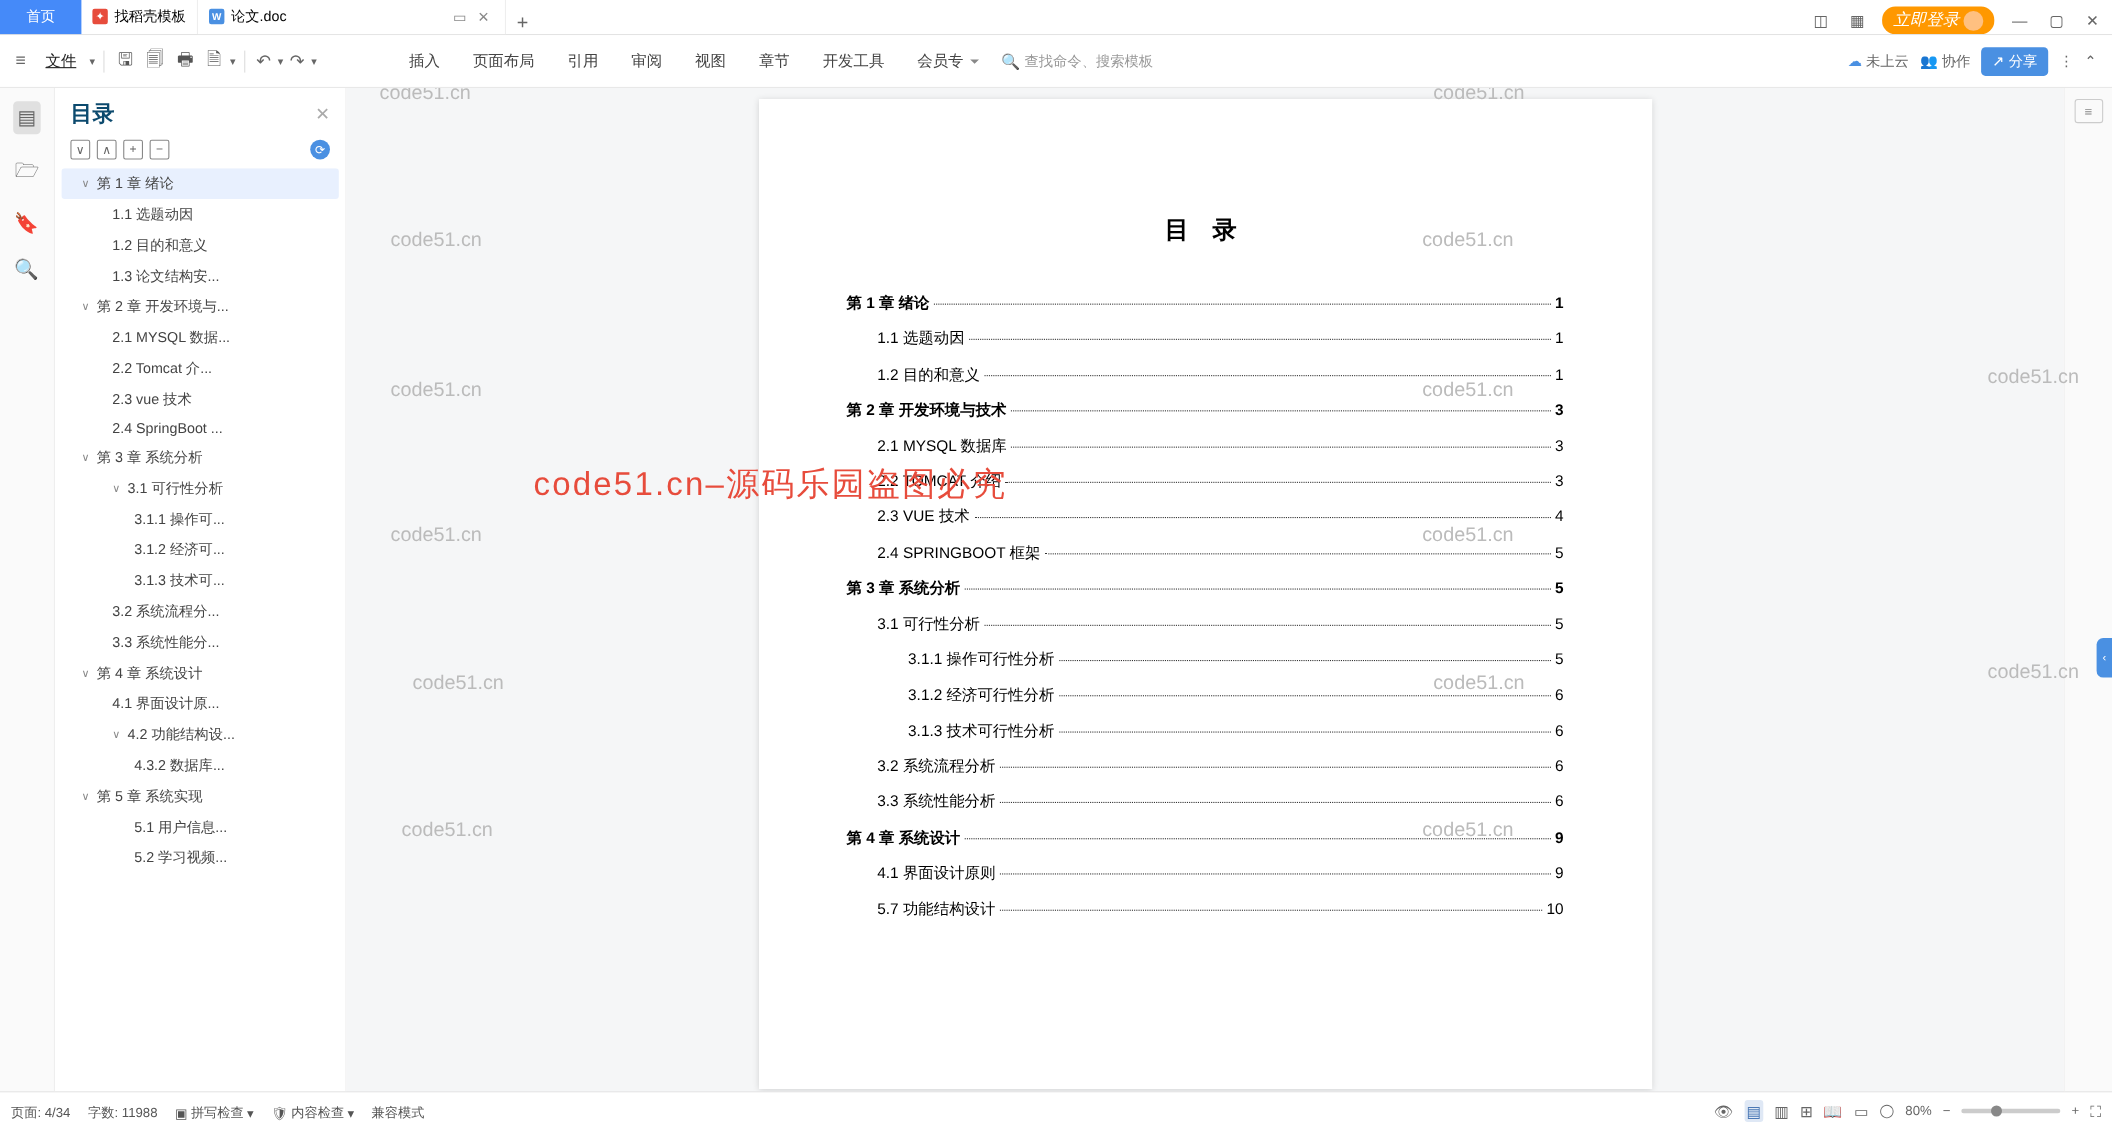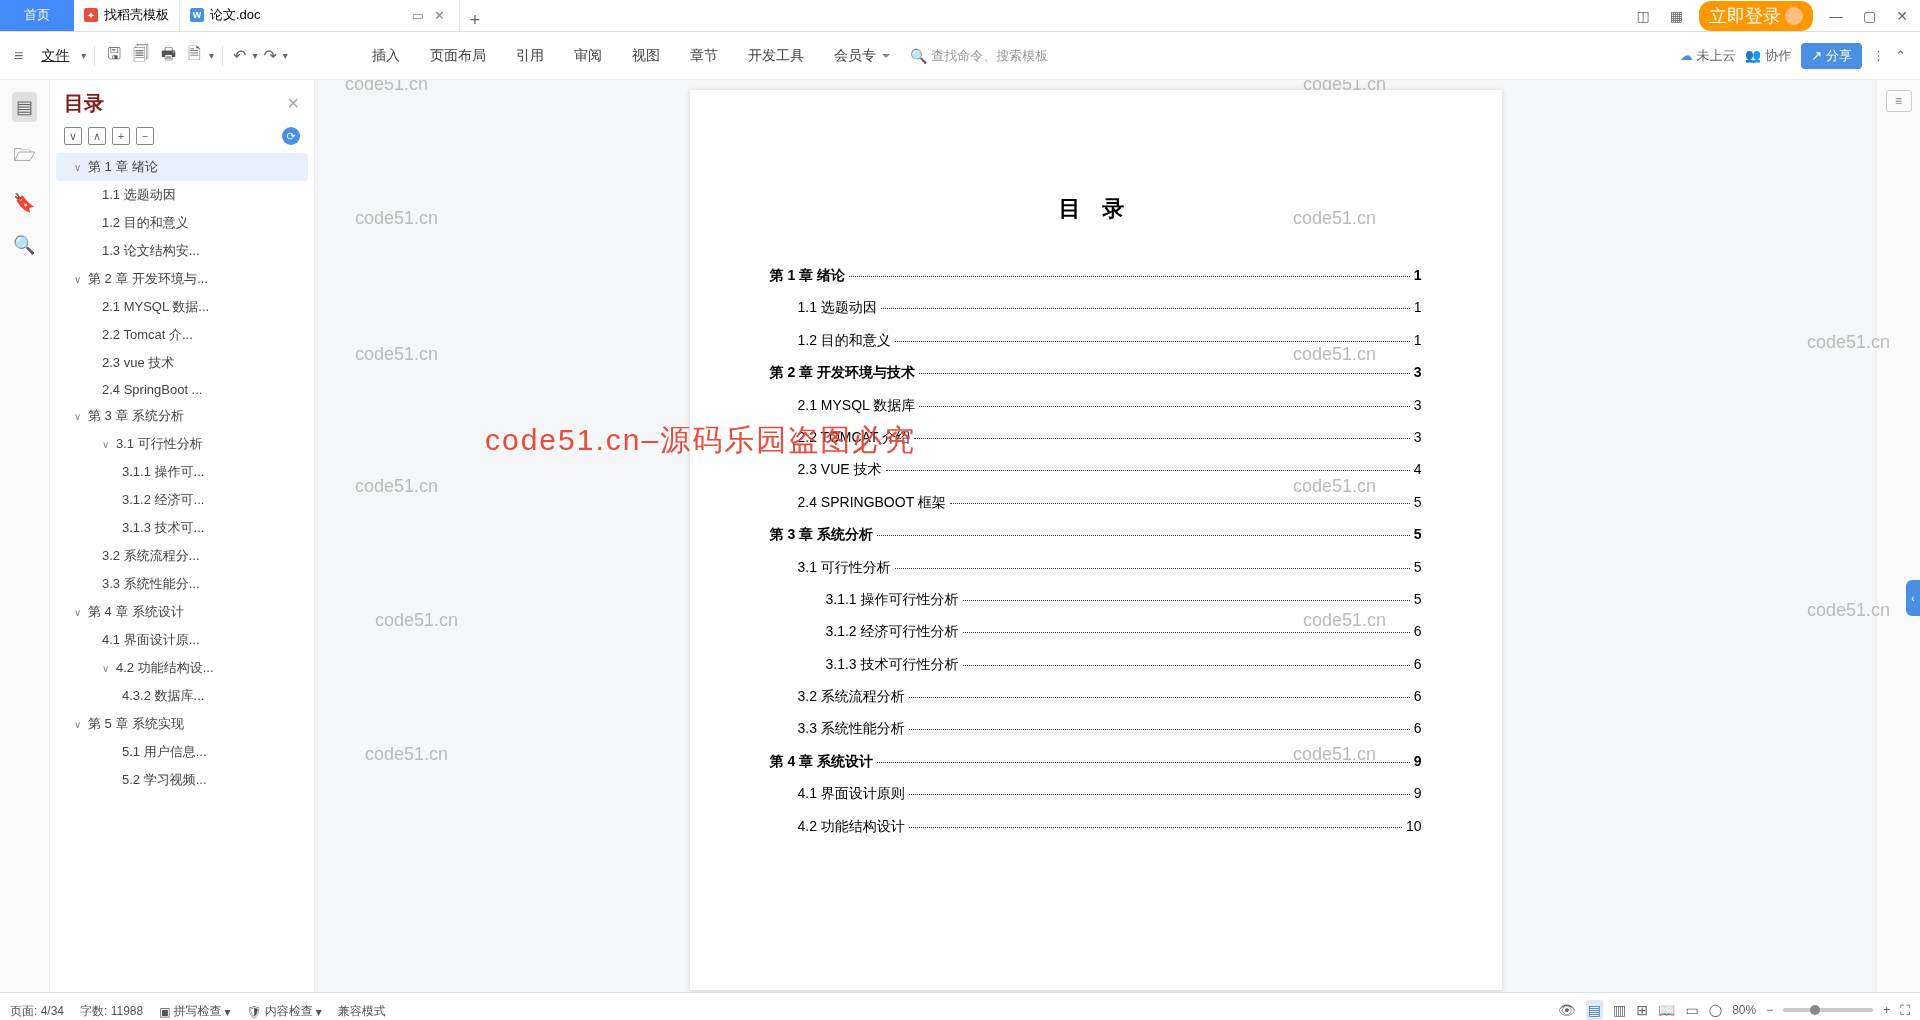--- a/index.html
+++ b/index.html
@@ -9,21 +9,21 @@
 .titlebar { height: 32px; background: #fff; display: flex; align-items: flex-end; border-bottom: 1px solid #e0e0e0; }
 .tab-home { background: #458af9; color: #fff; height: 32px; display: flex; align-items: center; padding: 0 24px; font-size: 13px; }
 .tab { height: 32px; display: flex; align-items: center; padding: 0 10px; font-size: 13px; gap: 6px; border-right: 1px solid #eee; }
 .tab-icon-red { width: 14px; height: 14px; background: #e74c3c; border-radius: 2px; display: inline-flex; align-items: center; justify-content: center; color: #fff; font-size: 10px; }
 .tab-icon-blue { width: 14px; height: 14px; background: #4a90e2; border-radius: 2px; display: inline-flex; align-items: center; justify-content: center; color: #fff; font-size: 9px; font-weight: bold; }
 .tab.active { background: #fff; }
 .tab-display-ic { margin-left: auto; color: #888; }
 .tab-close { color: #888; padding: 0 4px; cursor: pointer; }
 .tab-plus { width: 30px; display: flex; align-items: center; justify-content: center; color: #666; font-size: 18px; }
 .titlebar-right { margin-left: auto; display: flex; align-items: center; gap: 12px; padding-right: 8px; color: #666; }
-.login-btn { background: #ff9800; color: #fff; border-radius: 12px; padding: 3px 10px; font-size: 18px; display: flex; align-items: center; gap: 4px; }
+.login-btn { background: #ff9800; color: #fff; border-radius: 12px; padding: 3px 10px; font-size: 15px; display: flex; align-items: center; gap: 4px; font-style: italic; }
 .avatar-ic { width: 18px; height: 18px; background: #ffc080; border-radius: 50%; }
 .win-ic { font-size: 14px; color: #666; padding: 0 4px; }
 
 
 .toolbar { height: 48px; background: #fff; display: flex; align-items: center; padding: 0 8px; border-bottom: 1px solid #e8e8e8; gap: 4px; }
 .hamburger { font-size: 16px; color: #666; padding: 0 6px; }
 .toolbar-file { font-size: 14px; color: #222; padding: 0 8px; text-decoration: underline; }
 .toolbar-dd { color: #666; font-size: 10px; }
 .tool-ic { color: #555; padding: 0 4px; font-size: 16px; }
 .tool-sep { width: 1px; height: 20px; background: #ddd; margin: 0 4px; }
@@ -41,21 +41,21 @@
 
 
 .main { display: flex; height: calc(100% - 32px - 48px - 28px); }
 .left-rail { width: 50px; background: #fafafa; border-right: 1px solid #eee; display: flex; flex-direction: column; align-items: center; padding-top: 12px; gap: 20px; color: #666; }
 .rail-ic { font-size: 18px; }
 .rail-ic.active { background: #e0e0e0; border-radius: 4px; padding: 4px; }
 
 
 .outline { width: 265px; background: #fff; border-right: 1px solid #eee; display: flex; flex-direction: column; }
 .outline-hdr { padding: 10px 14px 6px; display: flex; align-items: center; justify-content: space-between; }
-.outline-title { font-size: 20px; font-weight: bold; color: #7f1d1d; }
+.outline-title { font-size: 20px; font-weight: bold; color: #0c4a6e; }
 .outline-close { color: #aaa; font-size: 16px; }
 .outline-tools { padding: 4px 14px 8px; display: flex; gap: 6px; align-items: center; }
 .ot-box { width: 18px; height: 18px; border: 1px solid #888; border-radius: 2px; display: flex; align-items: center; justify-content: center; font-size: 11px; color: #666; }
 .ot-refresh { margin-left: auto; width: 18px; height: 18px; background: #4a90e2; border-radius: 50%; display: flex; align-items: center; justify-content: center; color: #fff; font-size: 11px; }
 .outline-tree { flex: 1; overflow-y: auto; font-size: 13px; color: #444; padding: 0 6px 10px 6px; }
 .tree-row { padding: 5px 6px; white-space: nowrap; overflow: hidden; text-overflow: ellipsis; cursor: pointer; border-radius: 3px; display: flex; align-items: center; }
 .tree-row.selected { background: #e8f0fe; }
 .chev { color: #888; width: 14px; font-size: 10px; display: inline-block; }
 .indent-1 { padding-left: 18px; }
 .indent-2 { padding-left: 46px; }
@@ -347,21 +347,21 @@
             <span class="toc-text">第 4 章  系统设计</span>
             <span class="toc-dots"></span>
             <span class="toc-page">9</span>
           </div>
           <div class="toc-line toc-l2">
             <span class="toc-text">4.1 界面设计原则</span>
             <span class="toc-dots"></span>
             <span class="toc-page">9</span>
           </div>
           <div class="toc-line toc-l2">
-            <span class="toc-text">4.2 功能结构设计</span>
+            <span class="toc-text">5.7 功能结构设计</span>
             <span class="toc-dots"></span>
             <span class="toc-page">10</span>
           </div>
         </div>
     </div>
 
     <div class="wm" style="left:30px; top:-6px;">code51.cn</div>
     <div class="wm" style="right:490px; top:-6px;">code51.cn</div>
     <div class="wm" style="left:40px; top:128px;">code51.cn</div>
     <div class="wm" style="right:500px; top:128px;">code51.cn</div>

